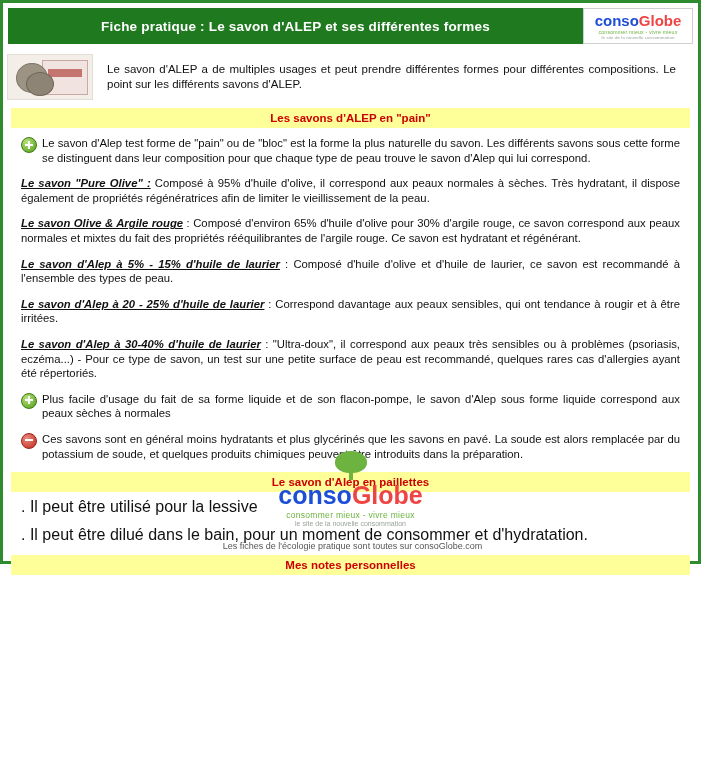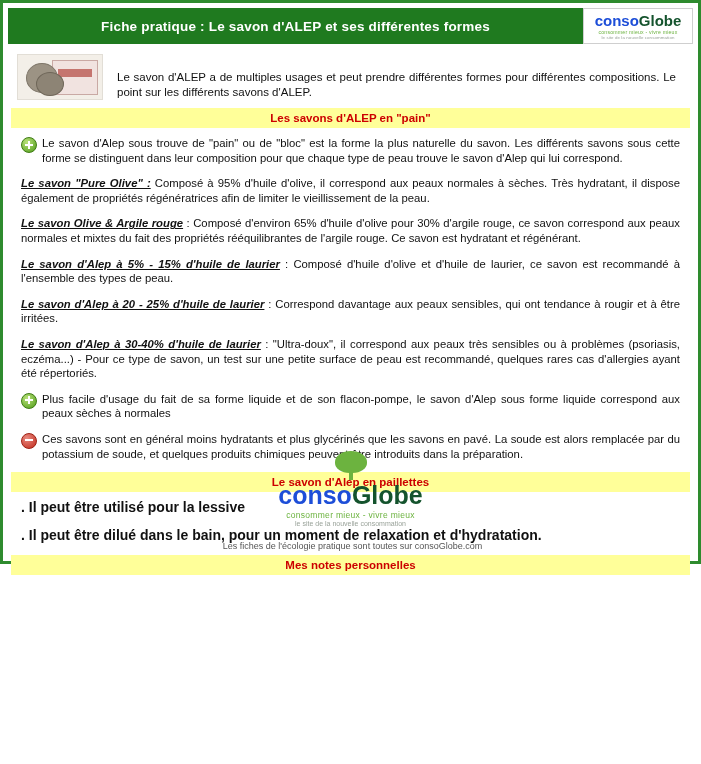--- a/index.html
+++ b/index.html
@@ -50,39 +50,39 @@
     justify-content: center;
     padding: 1px 4px;
     box-sizing: border-box;
   }
   .logo-main {
     font-size: 15px;
     line-height: 15px;
     white-space: nowrap;
   }
   .logo-conso { color: #1d4ed8; font-weight: bold; }
-  .logo-globe { color: #14532d; font-weight: bold; }
+  .logo-globe { color: #ef4444; font-weight: bold; }
   .logo-sub1 {
     font-size: 5.2px;
     color: #6cb33f;
     letter-spacing: 0.2px;
     margin-top: 1px;
     white-space: nowrap;
   }
   .logo-sub2 {
     font-size: 4.4px;
     color: #9aa39a;
     letter-spacing: 0.1px;
     white-space: nowrap;
   }
   
   .intro {
     display: flex;
-    align-items: flex-end;
-    margin: 10px 22px 8px 14px;
+    align-items: center;
+    margin: 10px 22px 8px 4px;
   }
   .intro-img {
     width: 84px;
     height: 44px;
     flex: 0 0 84px;
     position: relative;
     background: #f3efe8;
     border: 1px solid #e2ded6;
     overflow: hidden;
   }
@@ -187,25 +187,24 @@
   .bullet-icon.plus:before { left: 3px; top: 5.5px; width: 8px; height: 2px; }
   .bullet-icon.plus:after  { left: 6px; top: 2.5px; width: 2px; height: 8px; }
   .bullet-icon.minus:before{ left: 3px; top: 5.5px; width: 8px; height: 2px; }
   .bullet-text {
     font-size: 11.3px;
     color: #111111;
     line-height: 14.6px;
     text-align: justify;
   }
   .list-line {
-    font-size: 14px;
+    font-size: 16px;
     color: #111111;
     line-height: 14.6px;
     margin: 0 0 13px 0;
-    font-weight: bold;
   }
   
   .footer-logo {
     position: absolute;
     left: 0;
     right: 0;
     bottom: 34px;
     display: flex;
     flex-direction: column;
     align-items: center;
@@ -276,21 +275,21 @@
     </div>
     <div class="intro-text">Le savon d'ALEP a de multiples usages et peut prendre différentes formes pour différentes compositions. Le point sur les différents savons d'ALEP.</div>
   </div>
 
   <div class="band">Les savons d'ALEP en "pain"</div>
 
   <div class="content">
 
     <div class="bullet-row">
       <div class="bullet-icon plus"></div>
-      <div class="bullet-text">Le savon d'Alep sous trouve de "pain" ou de "bloc" est la forme la plus naturelle du savon. Les différents savons sous cette forme se distinguent dans leur composition pour que chaque type de peau trouve le savon d'Alep qui lui correspond.</div>
+      <div class="bullet-text">Le savon d'Alep test forme de "pain" ou de "bloc" est la forme la plus naturelle du savon. Les différents savons sous cette forme se distinguent dans leur composition pour que chaque type de peau trouve le savon d'Alep qui lui correspond.</div>
     </div>
 
     <p class="para"><span class="lead">Le savon "Pure Olive" :</span><span> Composé à 95% d'huile d'olive, il correspond aux peaux normales à sèches. Très hydratant, il dispose également de propriétés régénératrices afin de limiter le vieillissement de la peau.</span></p>
 
     <p class="para"><span class="lead">Le savon Olive &amp; Argile rouge</span><span> : Composé d'environ 65% d'huile d'olive pour 30% d'argile rouge, ce savon correspond aux peaux normales et mixtes du fait des propriétés rééquilibrantes de l'argile rouge. Ce savon est hydratant et régénérant.</span></p>
 
     <p class="para"><span class="lead">Le savon d'Alep à 5% - 15% d'huile de laurier</span><span> : Composé d'huile d'olive et d'huile de laurier, ce savon est recommandé à l'ensemble des types de peau.</span></p>
 
     <p class="para"><span class="lead">Le savon d'Alep à 20 - 25% d'huile de laurier</span><span> : Correspond davantage aux peaux sensibles, qui ont tendance à rougir et à être irritées.</span></p>
 
@@ -306,21 +305,21 @@
     <div class="bullet-row">
       <div class="bullet-icon minus"></div>
       <div class="bullet-text">Ces savons sont en général moins hydratants et plus glycérinés que les savons en pavé. La soude est alors remplacée par du potassium de soude, et quelques produits chimiques peuvent être introduits dans la préparation.</div>
     </div>
   </div>
 
   <div class="band">Le savon d'Alep en paillettes</div>
 
   <div class="content">
     <div class="list-line">. Il peut être utilisé pour la lessive</div>
-    <div class="list-line">. Il peut être dilué dans le bain, pour un moment de relaxation et d'hydratation.</div>
+    <div class="list-line">. Il peut être dilué dans le bain, pour un moment de consommer et d'hydratation.</div>
   </div>
 
   <div class="band">Mes notes personnelles</div>
 
   <div class="footer-logo">
     <div class="tree">
       <div class="crown"></div>
       <div class="trunk"></div>
     </div>
     <div class="footer-main">

